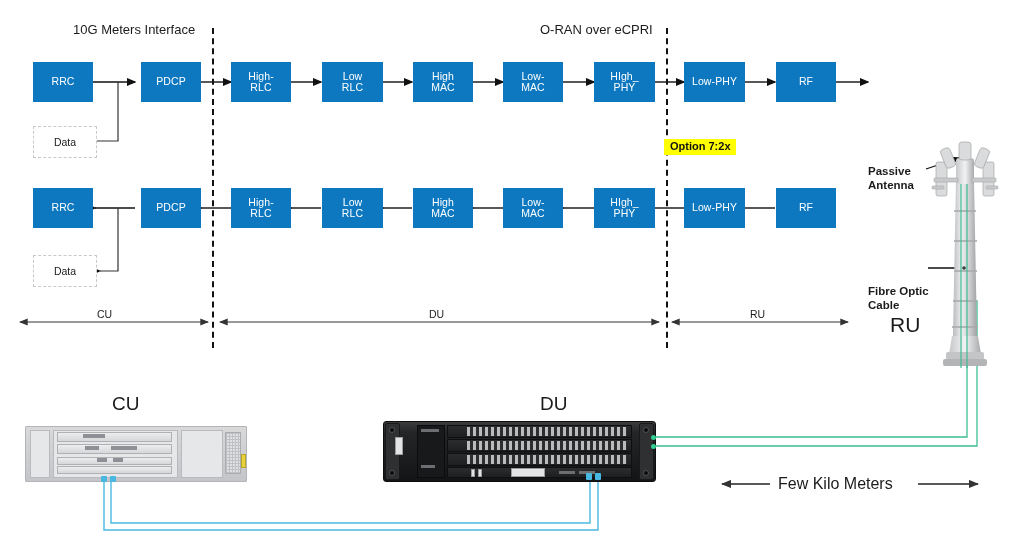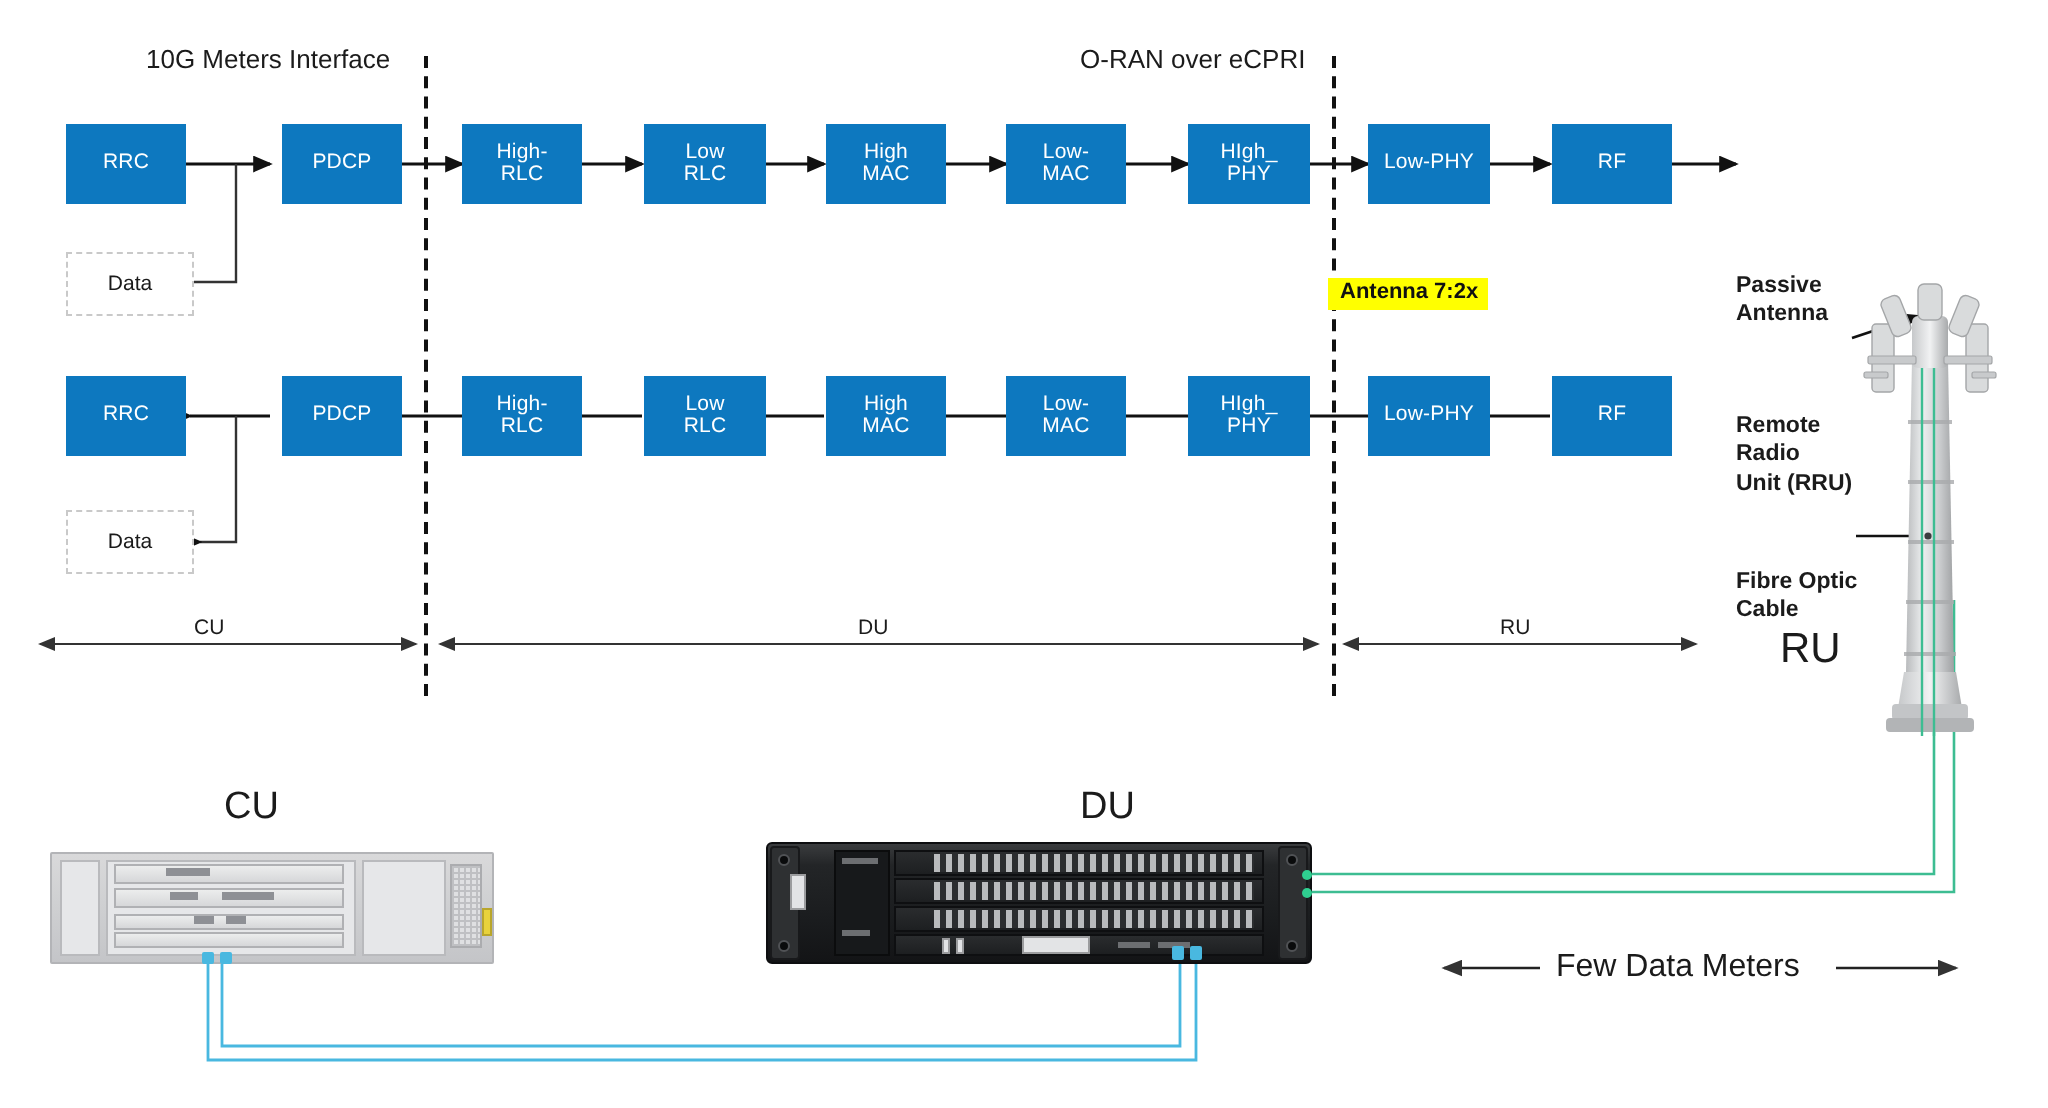--- a/index.html
+++ b/index.html
@@ -225,21 +225,21 @@
 MAC</div>
   <div class="pblock" style="left:503px; top:62px; width:60px; height:40px;">Low-
 MAC</div>
   <div class="pblock" style="left:594px; top:62px; width:61px; height:40px;">HIgh_
 PHY</div>
   <div class="pblock" style="left:684px; top:62px; width:61px; height:40px;">Low-PHY</div>
   <div class="pblock" style="left:776px; top:62px; width:60px; height:40px;">RF</div>
 
   <div class="databox" style="left:33px; top:126px; width:64px; height:32px;">Data</div>
 
-  <div class="hl" style="left:664px; top:139px;">Antenna 7:2x</div>
+  <div class="hl" style="left:664px; top:139px;">Option 7:2x</div>
 
   <div class="pblock" style="left:33px;  top:188px; width:60px; height:40px;">RRC</div>
   <div class="pblock" style="left:141px; top:188px; width:60px; height:40px;">PDCP</div>
   <div class="pblock" style="left:231px; top:188px; width:60px; height:40px;">High-
 RLC</div>
   <div class="pblock" style="left:322px; top:188px; width:61px; height:40px;">Low
 RLC</div>
   <div class="pblock" style="left:413px; top:188px; width:60px; height:40px;">High
 MAC</div>
   <div class="pblock" style="left:503px; top:188px; width:60px; height:40px;">Low-
@@ -302,25 +302,22 @@
       </g>
 
       <g stroke="#3dbd92" stroke-width="1.2" fill="none">
         <path d="M31,44 L31,228"></path>
         <path d="M37,44 L37,228"></path>
       </g>
       <circle cx="34" cy="128" r="1.8" fill="#3b3d3f"></circle>
     </svg>
   </div>
 
-  <div class="lbl bold" style="left:868px; top:136px; font-size:11.5px;">Passive
+  <div class="lbl bold" style="left:868px; top:164px; font-size:11.5px;">Passive
 Antenna</div>
-  <div class="lbl bold" style="left:868px; top:206px; font-size:11.5px;">Remote
-Radio
-Unit (RRU)</div>
   <div class="lbl bold" style="left:868px; top:284px; font-size:11.5px;">Fibre Optic
 Cable</div>
   <div class="lbl huge" style="left:890px; top:312px;">RU</div>
 
   <div class="lbl big" style="left:112px; top:392px;">CU</div>
 
   <div class="rack" style="left:25px; top:426px; width:222px; height:56px;">
     <div class="cu-body" style="left:0; top:0; width:222px; height:56px;"></div>
     <div class="cu-panel" style="left:5px;  top:4px;  width:20px; height:48px;"></div>
     <div class="cu-panel" style="left:28px; top:4px;  width:125px; height:48px;"></div>
@@ -365,15 +362,15 @@
     <div class="du-white" style="left:95px; top:48px; width:4px; height:8px;"></div>
     <div class="du-white" style="left:128px; top:47px; width:34px; height:9px;"></div>
     <div class="du-gray" style="left:176px; top:50px; width:16px; height:3px;"></div>
     <div class="du-gray" style="left:196px; top:50px; width:16px; height:3px;"></div>
     <div class="port-green" style="left:268px; top:14px; width:5px; height:5px;"></div>
     <div class="port-green" style="left:268px; top:23px; width:5px; height:5px;"></div>
     <div class="port-cyan" style="left:203px; top:52px; width:6px; height:7px;"></div>
     <div class="port-cyan" style="left:212px; top:52px; width:6px; height:7px;"></div>
   </div>
 
-  <div class="lbl" style="left:778px; top:474px; font-size:16px;">Few Data Meters</div>
+  <div class="lbl" style="left:778px; top:474px; font-size:16px;">Few Kilo Meters</div>
 
 </div>
 
 </body></html>

